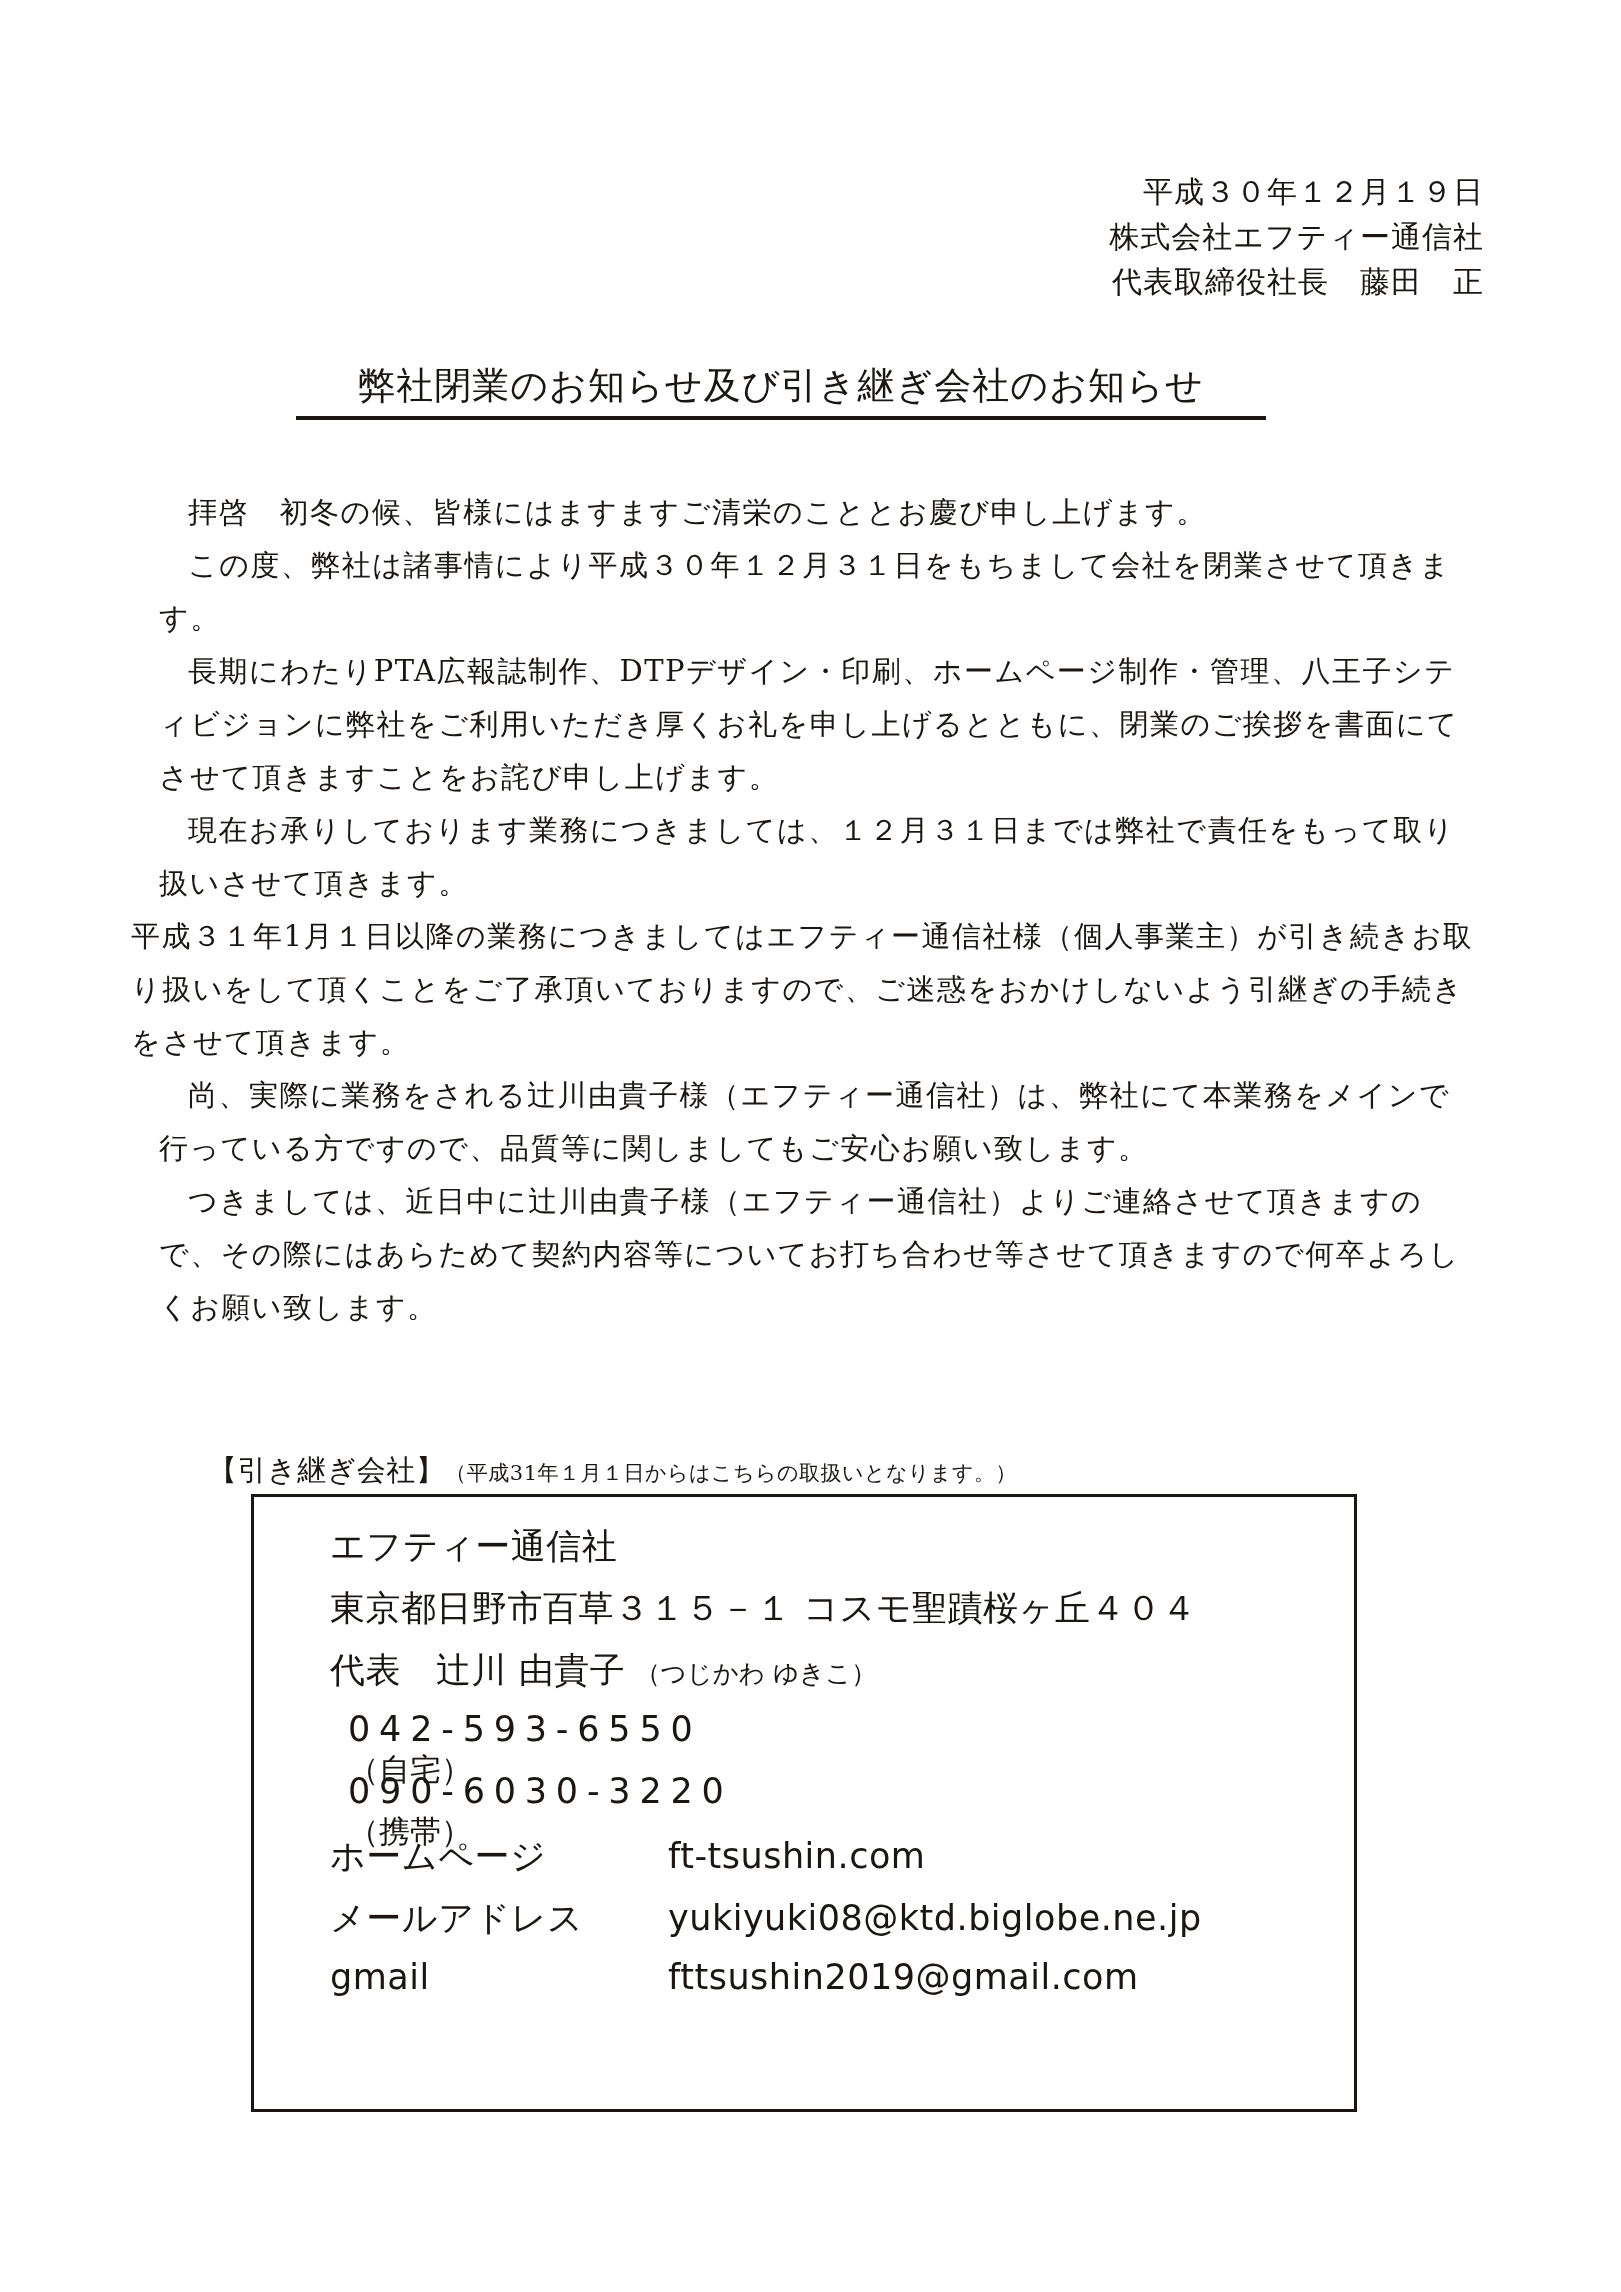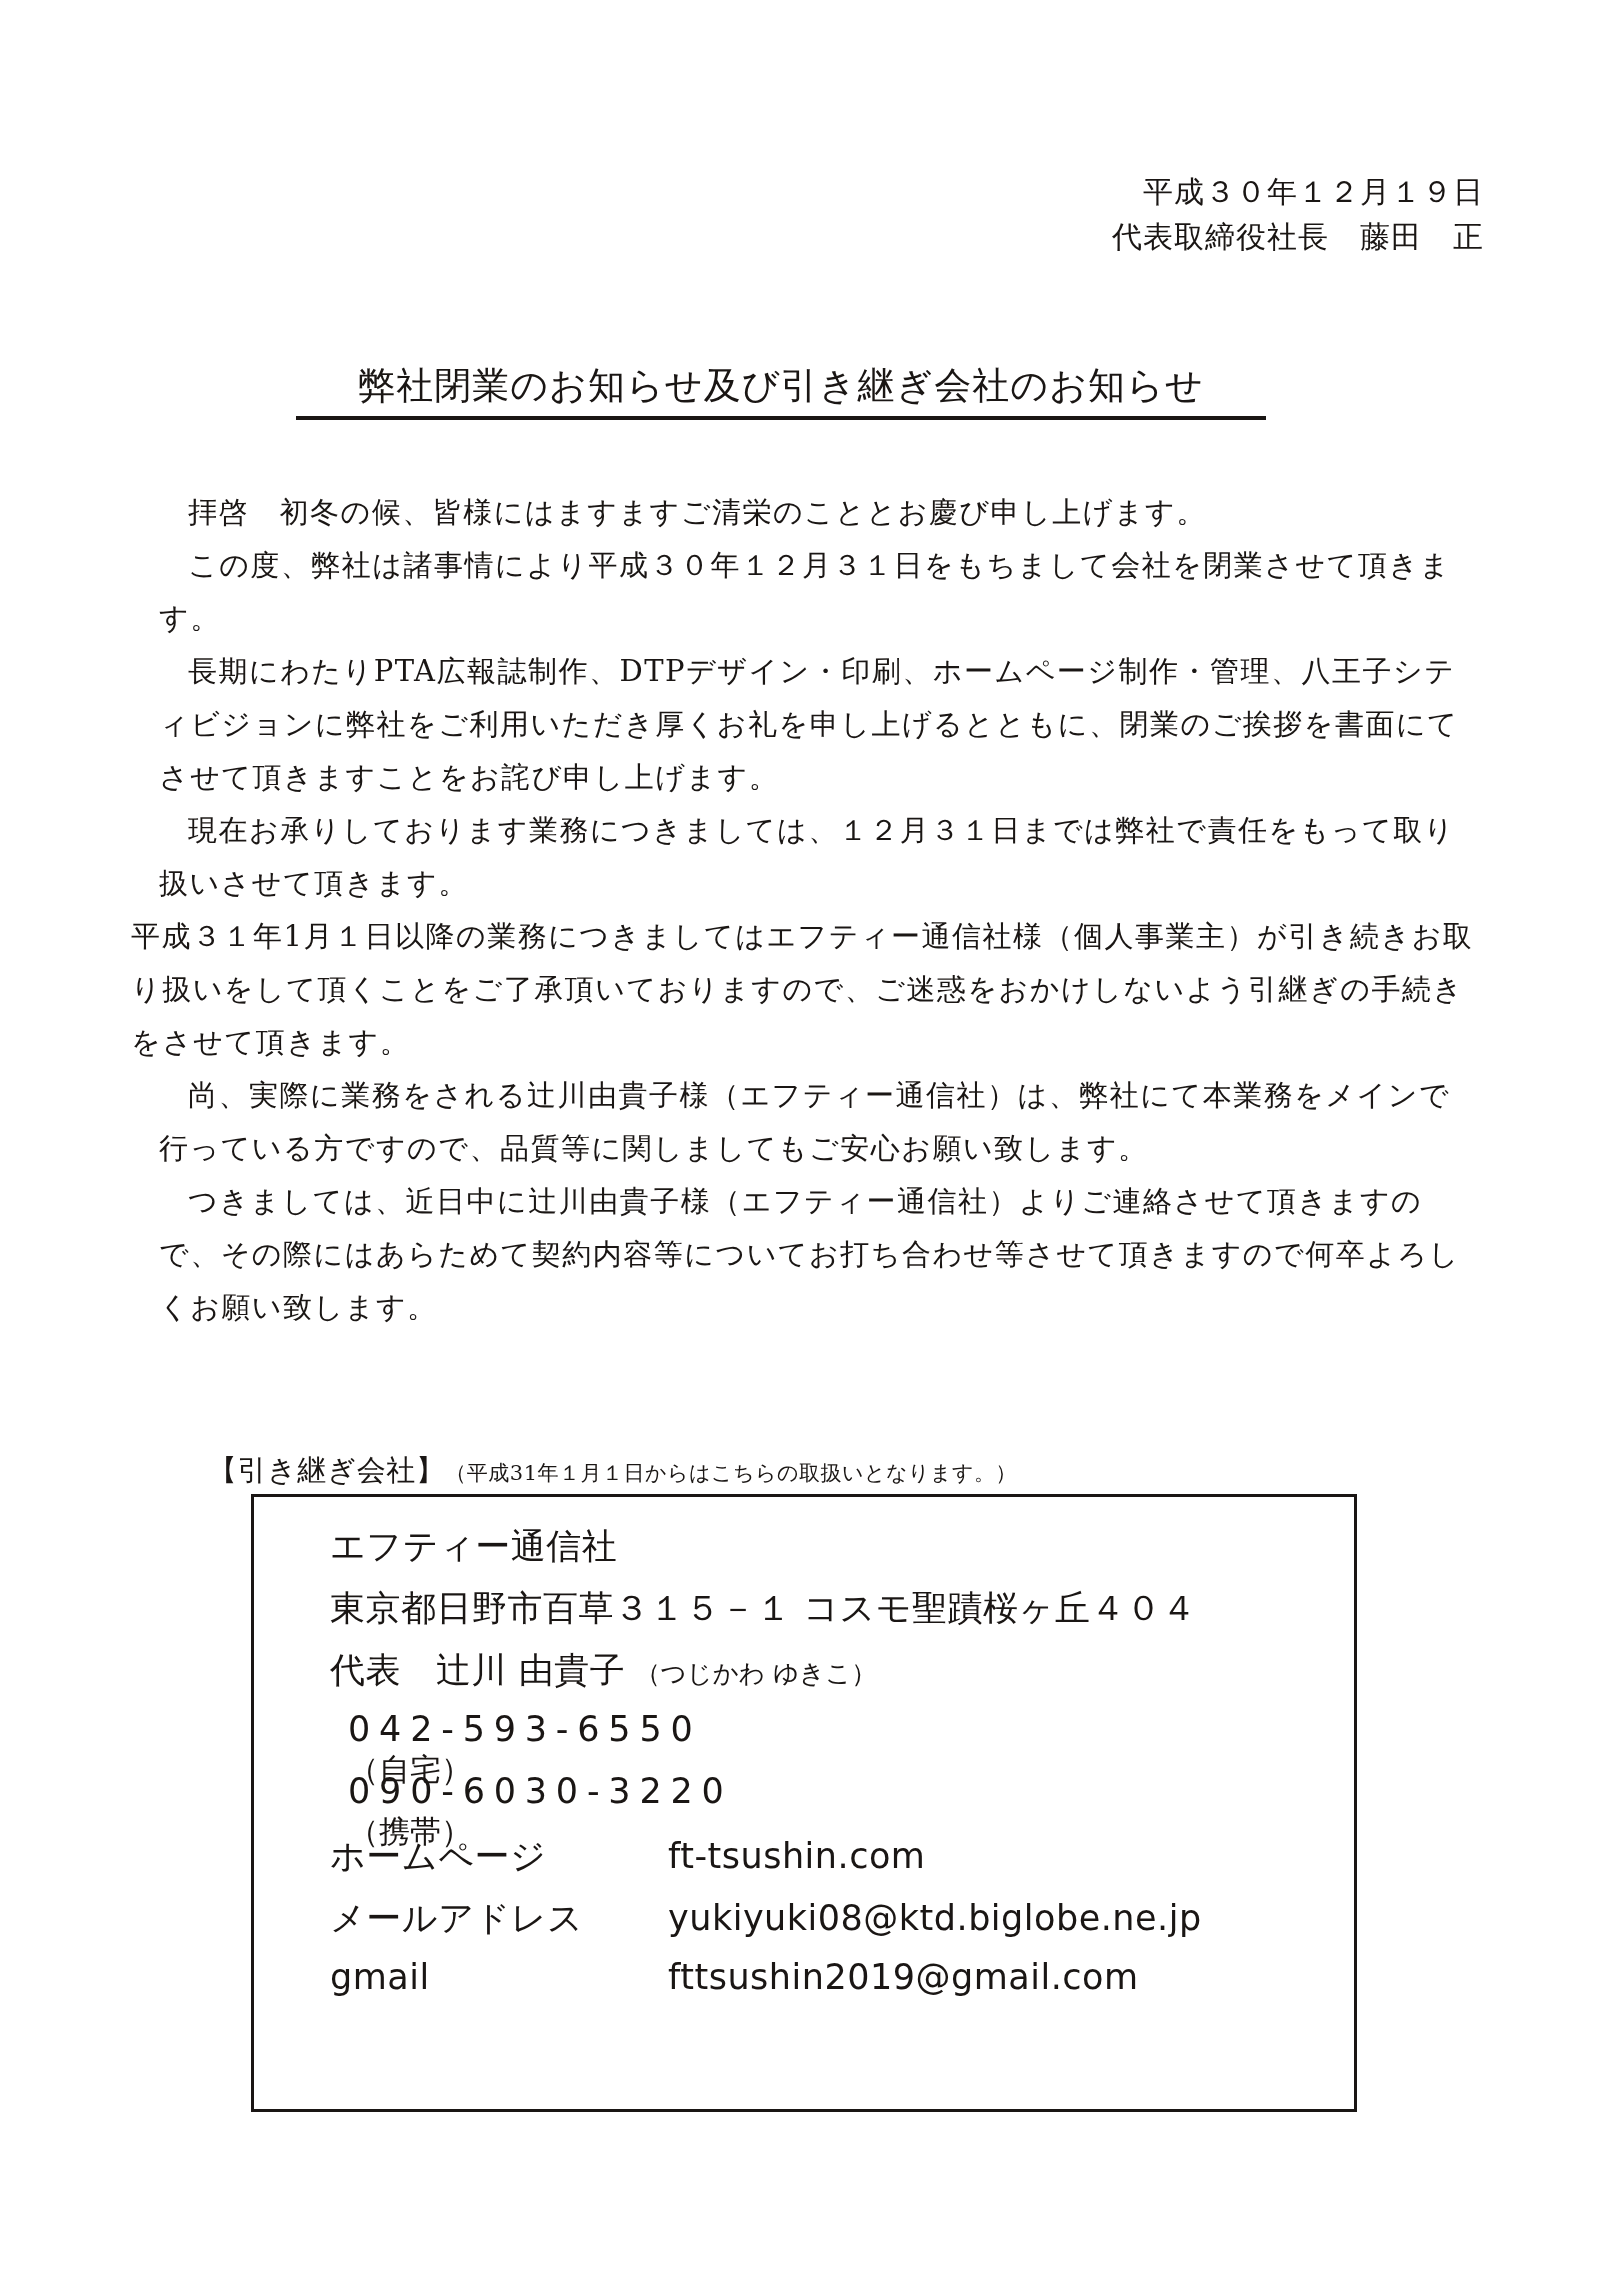--- a/index.html
+++ b/index.html
@@ -99,20 +99,21 @@
     .contact-row .small { font-size: 25.5px; letter-spacing: 0; margin-left: 9.8px; }
     .contact-row .paren-label { font-size: 31px; letter-spacing: 0; margin-left: 18px; }
     .contact-label { display: inline-block; width: 338px; }
     .contact-value { display: inline-block; }
   </style>
 </head>
 <body>
 
 <div class="sender-block">
   <span class="sender-line">平成３０年１２月１９日</span>
+  <span class="sender-line">株式会社エフティー通信社</span>
   <span class="sender-line">代表取締役社長　藤田　正</span>
 </div>
 
 <div class="doc-title-wrap">
   <span class="doc-title">弊社閉業のお知らせ及び引き継ぎ会社のお知らせ</span>
   <div class="title-underline"></div>
 </div>
 
 <div class="body-text">
   <p class="para indent">拝啓　初冬の候、皆様にはますますご清栄のこととお慶び申し上げます。</p>

